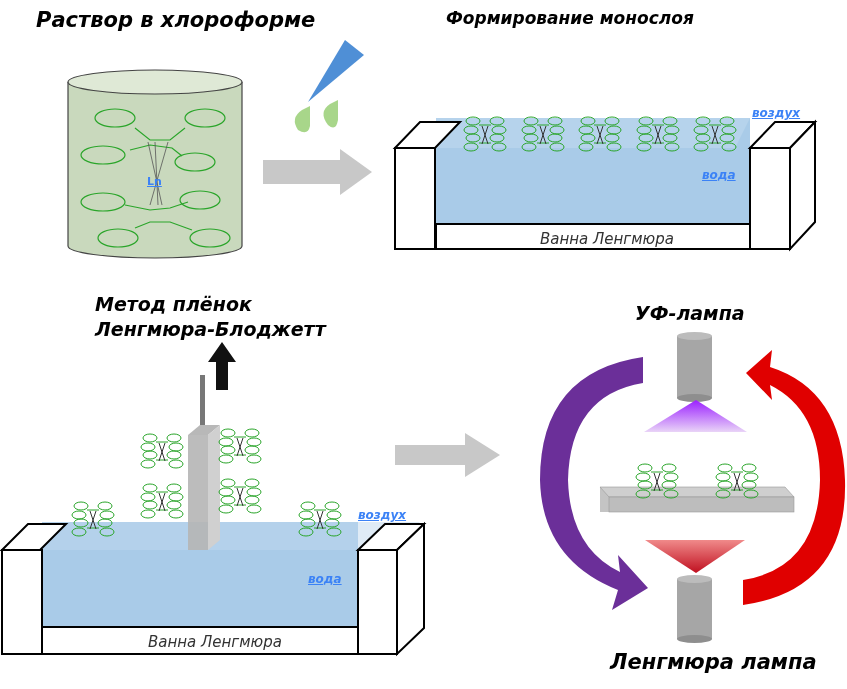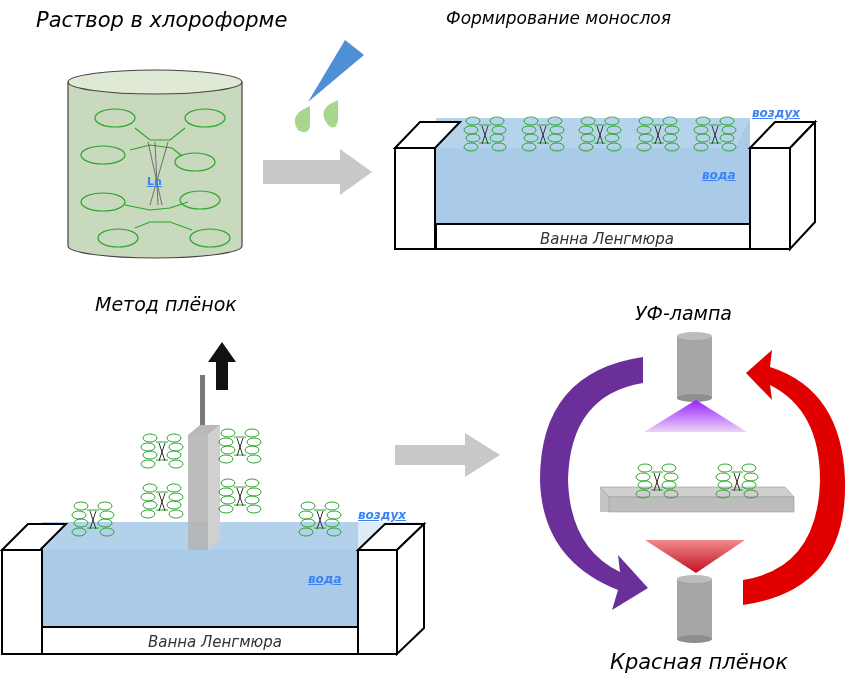--- a/index.html
+++ b/index.html
@@ -1,18 +1,18 @@
 <!DOCTYPE html>
 <html><head>
 <meta charset="utf-8">
 <style>
   html, body { margin: 0; padding: 0; background: #ffffff; }
   body { width: 847px; height: 689px; position: relative; overflow: hidden;
          font-family: "DejaVu Sans", sans-serif; }
-  .title { position: absolute; font-weight: normal; font-style: italic; color: #000;
+  .title { position: absolute; font-weight: bold; font-style: italic; color: #000;
            font-family: "DejaVu Sans", sans-serif; white-space: nowrap; }
   .t1 { left: 36px; top: 8px; font-size: 21px; }
   .t2 { left: 446px; top: 8px; font-size: 17px; }
   .t3 { left: 95px; top: 292px; font-size: 19px; text-align: left; line-height: 25px; }
   .t4 { left: 635px; top: 302px; font-size: 19px; }
   .t5 { left: 610px; top: 650px; font-size: 21px; }
   .lbl { position: absolute; font-weight: bold; font-style: italic; font-size: 12px; color: #3b82f6;
          font-family: "DejaVu Sans", sans-serif; text-decoration: underline; }
   .bath-lbl { position: absolute; font-style: italic; font-size: 15px; color: #333;
               font-family: "DejaVu Sans", sans-serif; }
@@ -134,23 +134,24 @@
     <rect x="677" y="579" width="35" height="60" fill="#a6a6a6"></rect>
     <ellipse cx="694.5" cy="579" rx="17.5" ry="4" fill="#bcbcbc"></ellipse>
     <ellipse cx="694.5" cy="639" rx="17.5" ry="4" fill="#8e8e8e"></ellipse>
   </g>
 </svg>
 
 <div class="title t1">Раствор в хлороформе</div>
 <div class="title t2">Формирование монослоя</div>
 <div class="title t3">
   <div>Метод плёнок</div>
+  <div>Ленгмюра-Блоджетт</div>
 </div>
 <div class="title t4">УФ-лампа</div>
-<div class="title t5">Красная плёнок</div>
+<div class="title t5">Ленгмюра лампа</div>
 
 <div class="lbl" style="left:147px; top:175px; font-style:normal; font-size:11px;">Ln</div>
 
 <div class="lbl" style="left:752px; top:106px;">воздух</div>
 <div class="lbl" style="left:702px; top:168px;">вода</div>
 <div class="bath-lbl" style="left:540px; top:230px;">Ванна Ленгмюра</div>
 
 <div class="lbl" style="left:358px; top:508px;">воздух</div>
 <div class="lbl" style="left:308px; top:572px;">вода</div>
 <div class="bath-lbl" style="left:148px; top:633px;">Ванна Ленгмюра</div>

